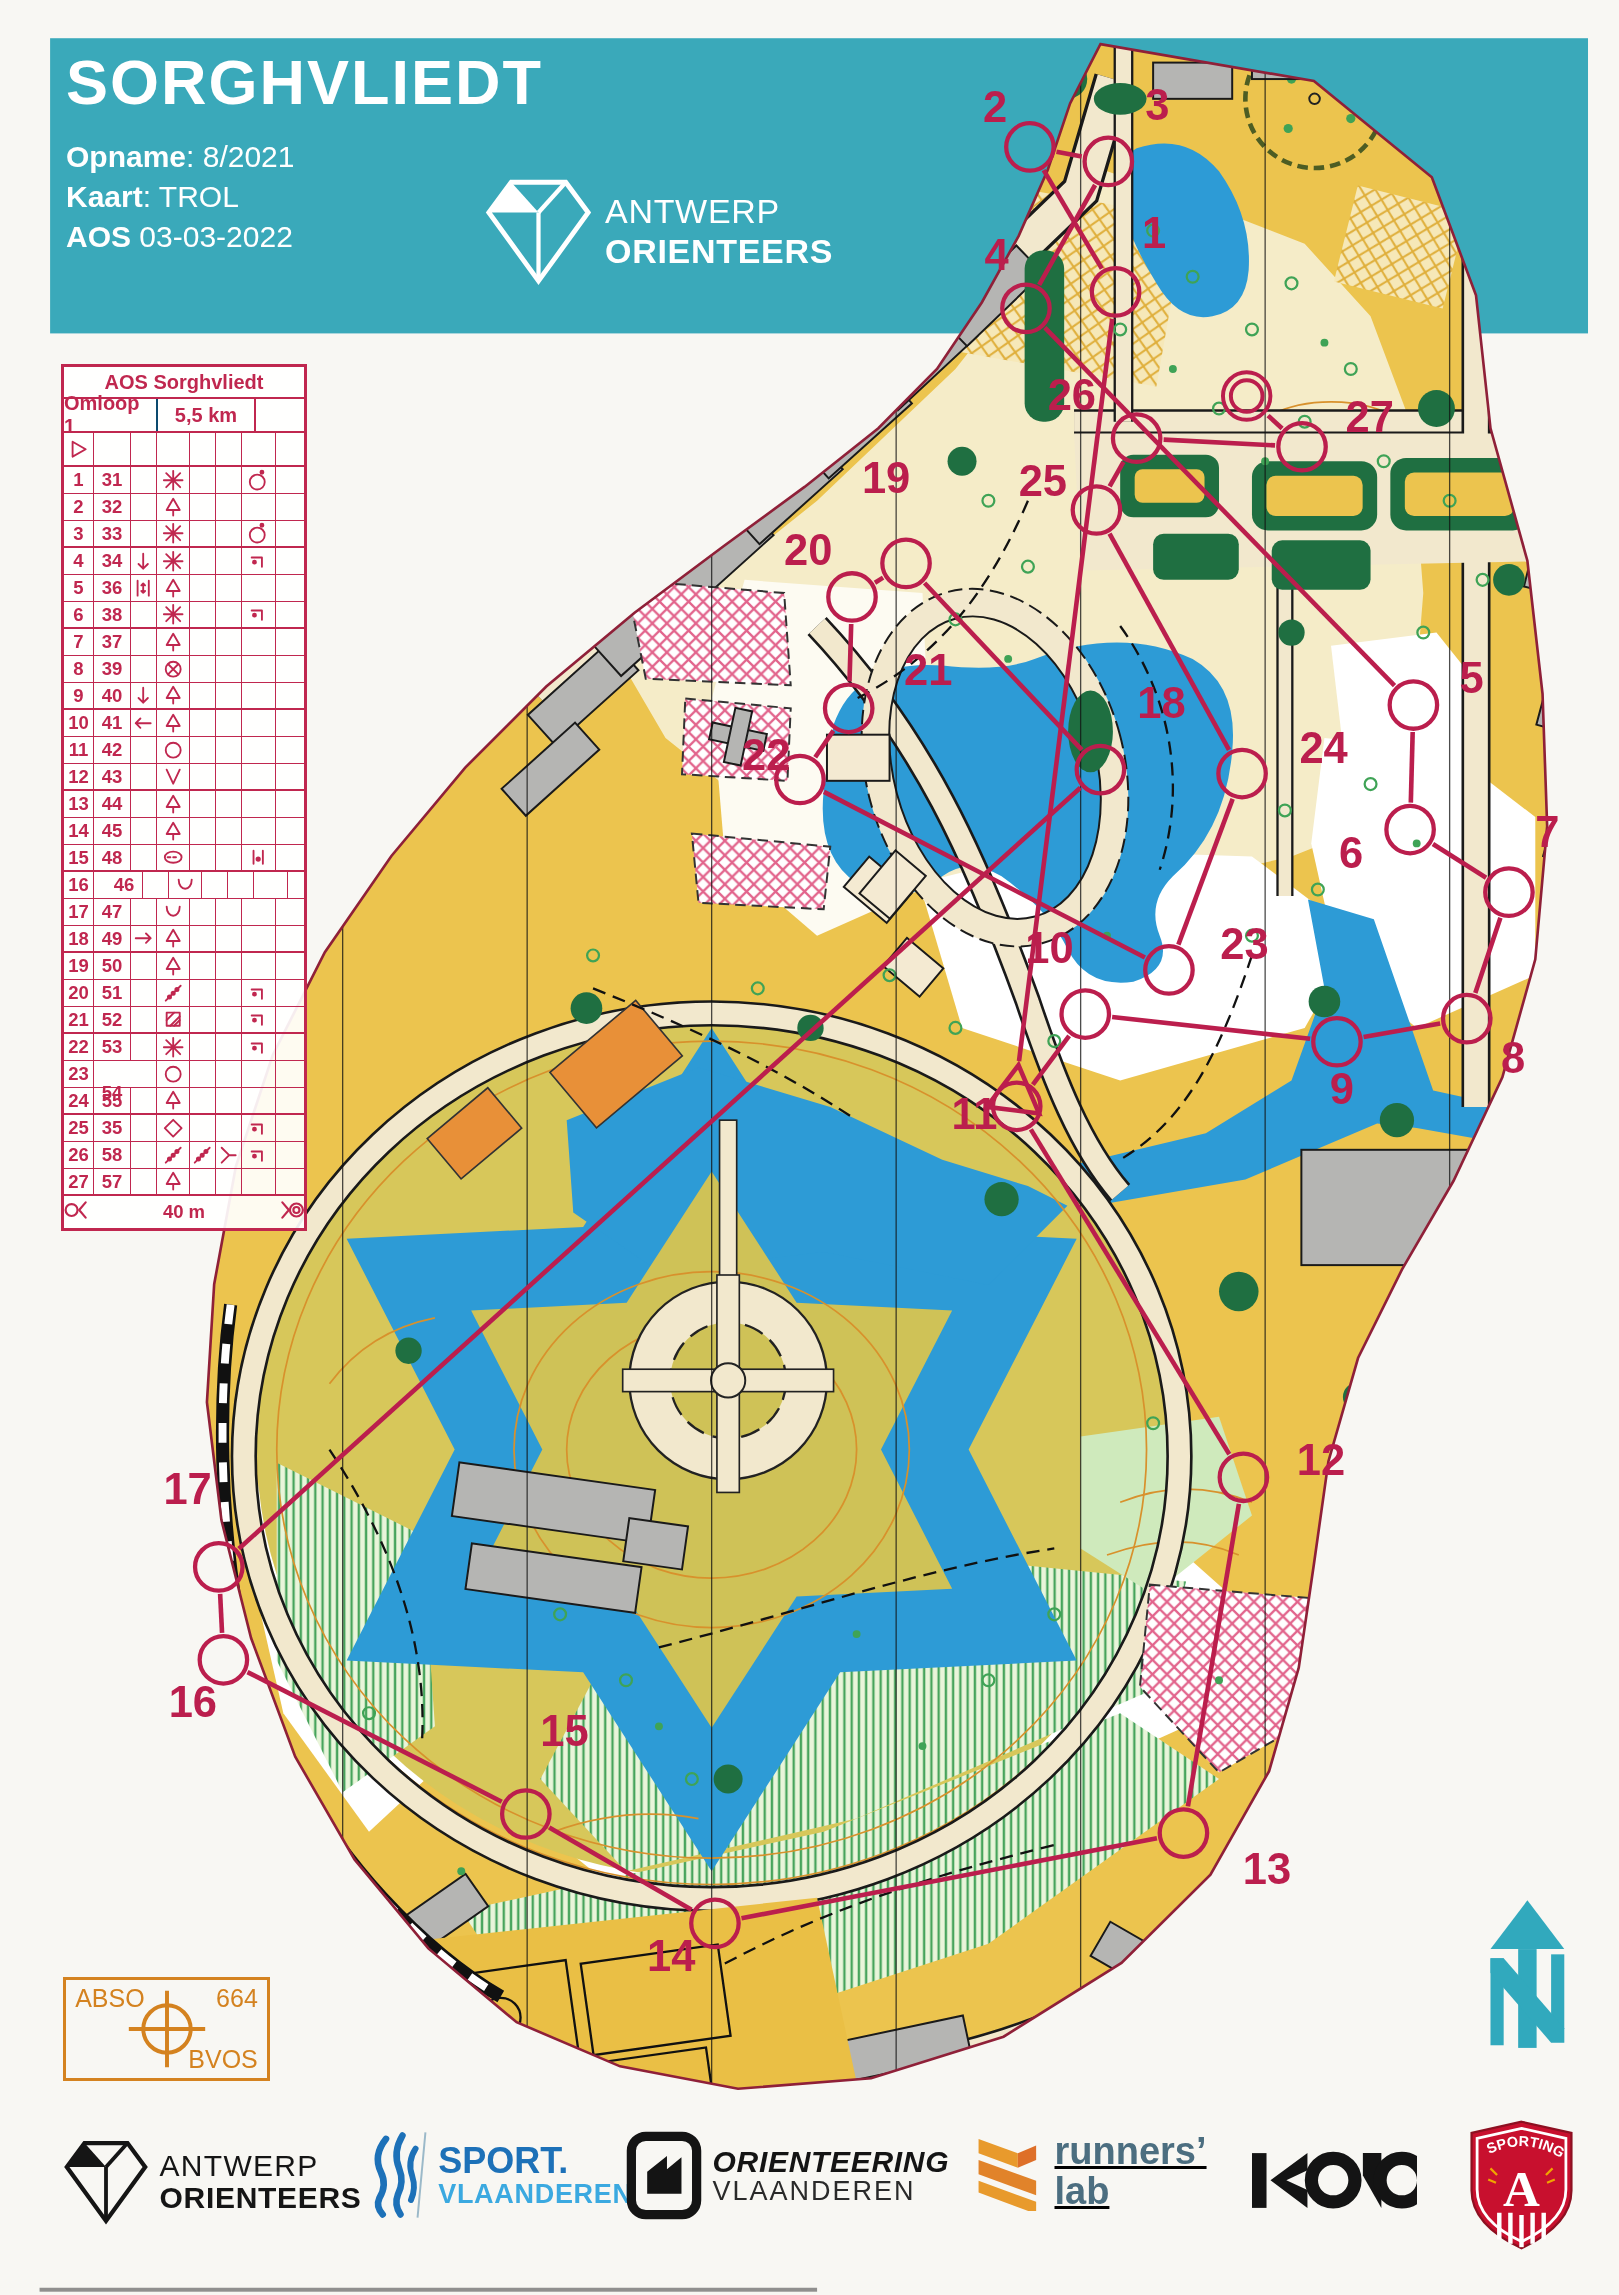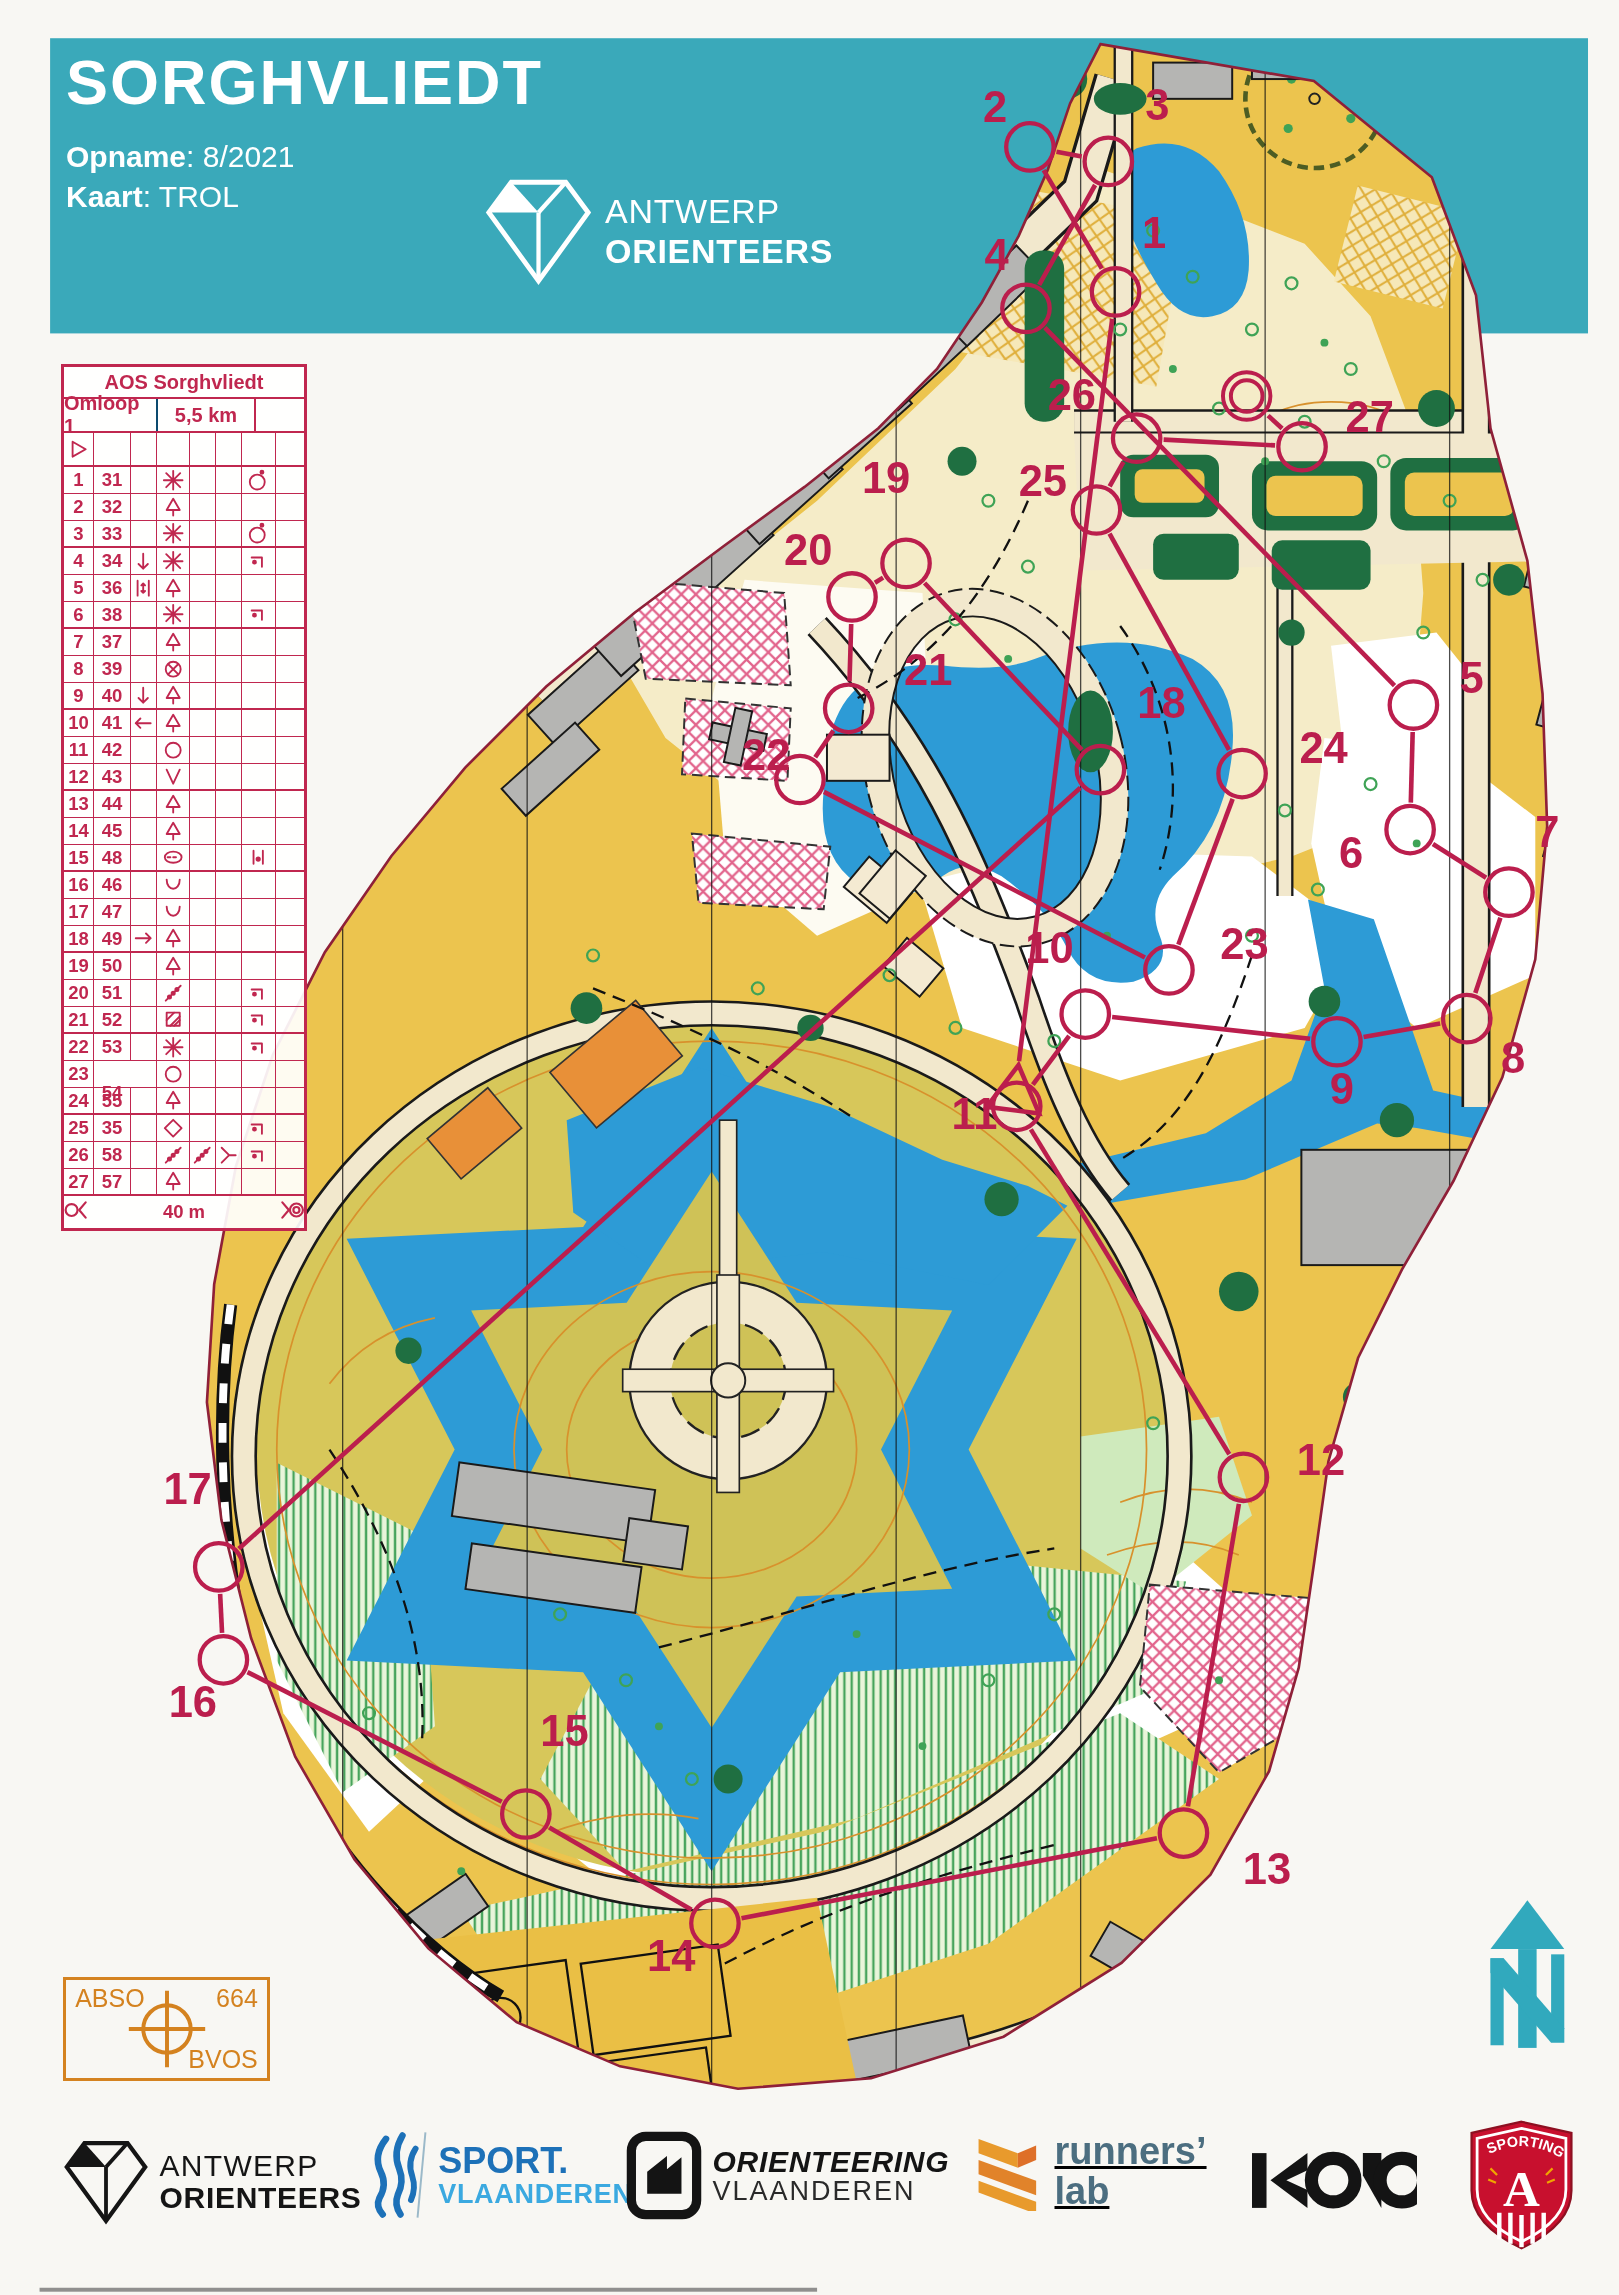--- a/index.html
+++ b/index.html
@@ -443,20 +443,21 @@
     <rect x="2354" y="2966" width="20" height="112"></rect>
     <polygon points="2262,2972 2282,2972 2374,3078 2374,3100 2354,3100 2262,2994"></polygon>
   </g>
 </svg>
 
 <div class="hdr-text">
   <div class="hdr-title">SORGHVLIEDT</div>
   <div class="hdr-rows">
     <div><b>Opname</b><span>: </span><span>8/2021</span></div>
     <div><b>Kaart</b><span>: </span><span>TROL</span></div>
+    <div><b>AOS</b><span> </span><span>03-03-2022</span></div>
   </div>
 </div>
 <div class="hdr-logo">
   <svg width="109" height="122" viewBox="0 0 180 185">
     <polygon points="45,12 135,12 172,62 90,175 8,62" fill="none" stroke="#ffffff" stroke-width="8"></polygon>
     <polygon points="45,12 90,62 8,62" fill="#ffffff"></polygon>
     <line x1="90" y1="62" x2="135" y2="12" stroke="#ffffff" stroke-width="7"></line>
     <line x1="90" y1="62" x2="90" y2="175" stroke="#ffffff" stroke-width="7"></line>
   </svg>
   <div class="hdr-logo-text">
@@ -742,21 +743,21 @@
           <div class="cd-cell" style="width: 34px;">
             <svg width="22.4" height="22.4" viewBox="0 0 24 24" fill="none" stroke="#c0274f" stroke-width="2" stroke-linecap="round" stroke-linejoin="round">
               <path d="M7 5 V19 M17 5 V19"></path>
               <circle cx="12" cy="14" r="1.8" fill="#c0274f"></circle>
             </svg>
           </div>
           <div class="cd-cell" style="width: 25px; flex: 1 1 0%;"></div>
         </div>
         <div class="cd-row ">
           <div class="cd-cell" style="width: 30px;">16</div>
-          <div class="cd-cell" style="width: 37px;">46</div>
+          <div class="cd-cell" style="width: 37px; margin-left: 12px;">46</div>
           <div class="cd-cell" style="width: 26px;"></div>
           <div class="cd-cell" style="width: 33px;">
             <svg width="22.4" height="22.4" viewBox="0 0 24 24" fill="none" stroke="#c0274f" stroke-width="2" stroke-linecap="round" stroke-linejoin="round">
               <path d="M5 6 C5 19 19 19 19 6"></path>
             </svg>
           </div>
           <div class="cd-cell" style="width: 26px;"></div>
           <div class="cd-cell" style="width: 26px;"></div>
           <div class="cd-cell" style="width: 34px;"></div>
           <div class="cd-cell" style="width: 25px; flex: 1 1 0%;"></div>

